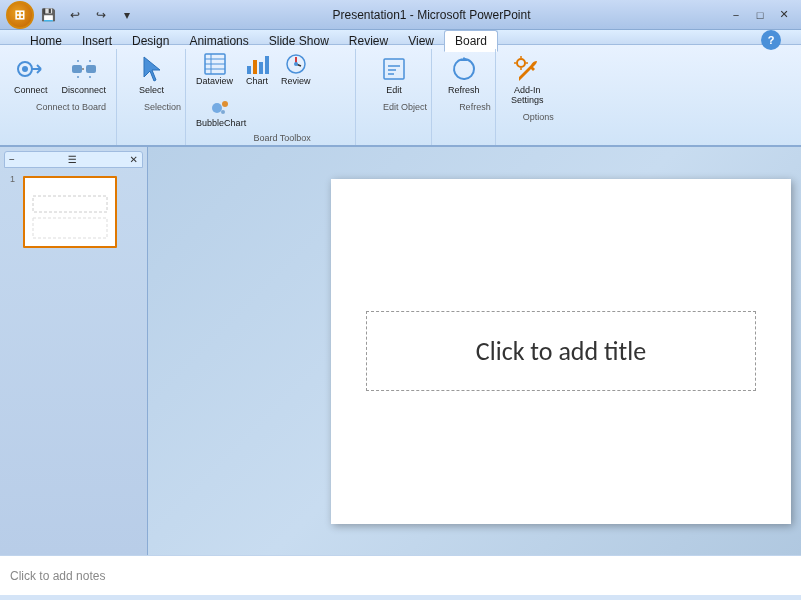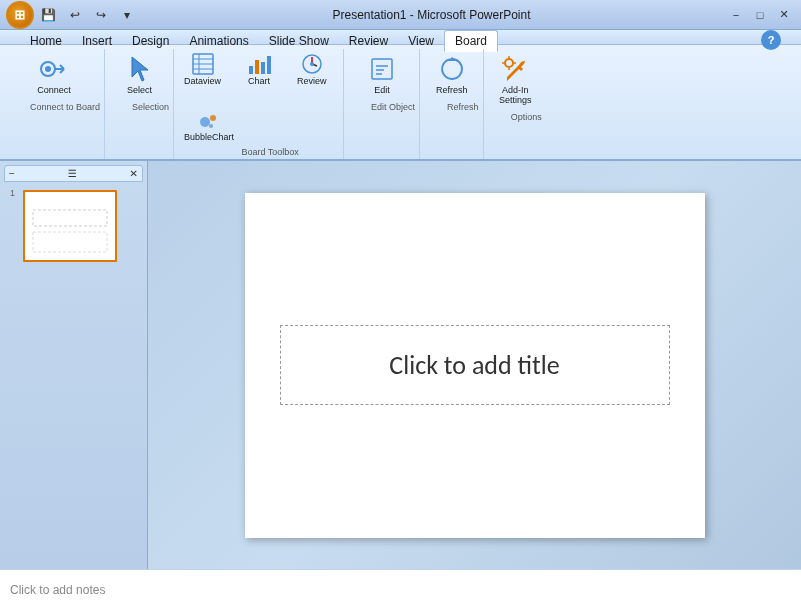--- a/index.html
+++ b/index.html
@@ -75,21 +75,21 @@
       gap: 1px;
     }
     .ribbon-group {
       display: flex;
       flex-direction: column;
       align-items: center;
       border-right: 1px solid #b8d0ec;
       padding: 0 4px 2px 4px;
     }
     .ribbon-group:last-child { border-right: none; }
-    .ribbon-group-buttons { display: flex; align-items: flex-start; gap: 16px; }
+    .ribbon-group-buttons { display: flex; align-items: flex-start; gap: 2px; }
     .ribbon-group-label {
       font-size: 9px;
       color: #555;
       margin-top: 2px;
       text-align: center;
       margin-left: 22px;
     }
     .ribbon-btn-large {
       display: flex; flex-direction: column; align-items: center;
       padding: 3px 5px; cursor: pointer; border-radius: 3px;
@@ -139,21 +139,21 @@
       flex-shrink: 0;
     }
     .slide-number { font-size: 9px; color: #666; margin: 2px 4px; }
 
     
     #slide-main {
       flex: 1;
       display: flex;
       flex-direction: column;
       background: linear-gradient(135deg, #b8d0e8 0%, #c8dcf0 50%, #b0c8e0 100%);
-      align-items: center;
+      align-items: flex-end;
       justify-content: center;
       padding: 10px;
     }
     #slide-canvas {
       background: white;
       width: 460px;
       height: 345px;
       box-shadow: 2px 2px 8px rgba(0,0,0,0.3);
       display: flex;
       flex-direction: column;
@@ -234,20 +234,34 @@
             <svg viewBox="0 0 32 32" width="32" height="32">
               <circle cx="10" cy="16" r="7" fill="none" stroke="#4a90d9" stroke-width="2"></circle>
               <circle cx="10" cy="16" r="3" fill="#4a90d9"></circle>
               <line x1="17" y1="16" x2="26" y2="16" stroke="#4a90d9" stroke-width="2"></line>
               <line x1="22" y1="12" x2="26" y2="16" stroke="#4a90d9" stroke-width="2"></line>
               <line x1="22" y1="20" x2="26" y2="16" stroke="#4a90d9" stroke-width="2"></line>
             </svg>
           </div>
           <span class="btn-label">Connect</span>
         </div>
+        <div class="ribbon-btn-large">
+          <div class="btn-icon">
+            <svg viewBox="0 0 32 32" width="32" height="32">
+              <rect x="4" y="12" width="10" height="8" rx="2" fill="#6699cc"></rect>
+              <line x1="14" y1="16" x2="18" y2="16" stroke="#999" stroke-width="2" stroke-dasharray="2,2"></line>
+              <rect x="18" y="12" width="10" height="8" rx="2" fill="#6699cc"></rect>
+              <line x1="10" y1="9" x2="10" y2="7" stroke="#6699cc" stroke-width="1.5"></line>
+              <line x1="10" y1="23" x2="10" y2="25" stroke="#6699cc" stroke-width="1.5"></line>
+              <line x1="22" y1="9" x2="22" y2="7" stroke="#6699cc" stroke-width="1.5"></line>
+              <line x1="22" y1="23" x2="22" y2="25" stroke="#6699cc" stroke-width="1.5"></line>
+            </svg>
+          </div>
+          <span class="btn-label">Disconnect</span>
+        </div>
       </div>
       <span class="ribbon-group-label">Connect to Board</span>
     </div>
 
     <div class="ribbon-group">
       <div class="ribbon-group-buttons">
         <div class="ribbon-btn-large">
           <div class="btn-icon">
             <svg viewBox="0 0 32 32" width="32" height="32">
               <polygon points="8,4 8,24 14,18 18,28 20,27 16,17 24,17" fill="#4a90d9" stroke="#2a70b9" stroke-width="1"></polygon>

